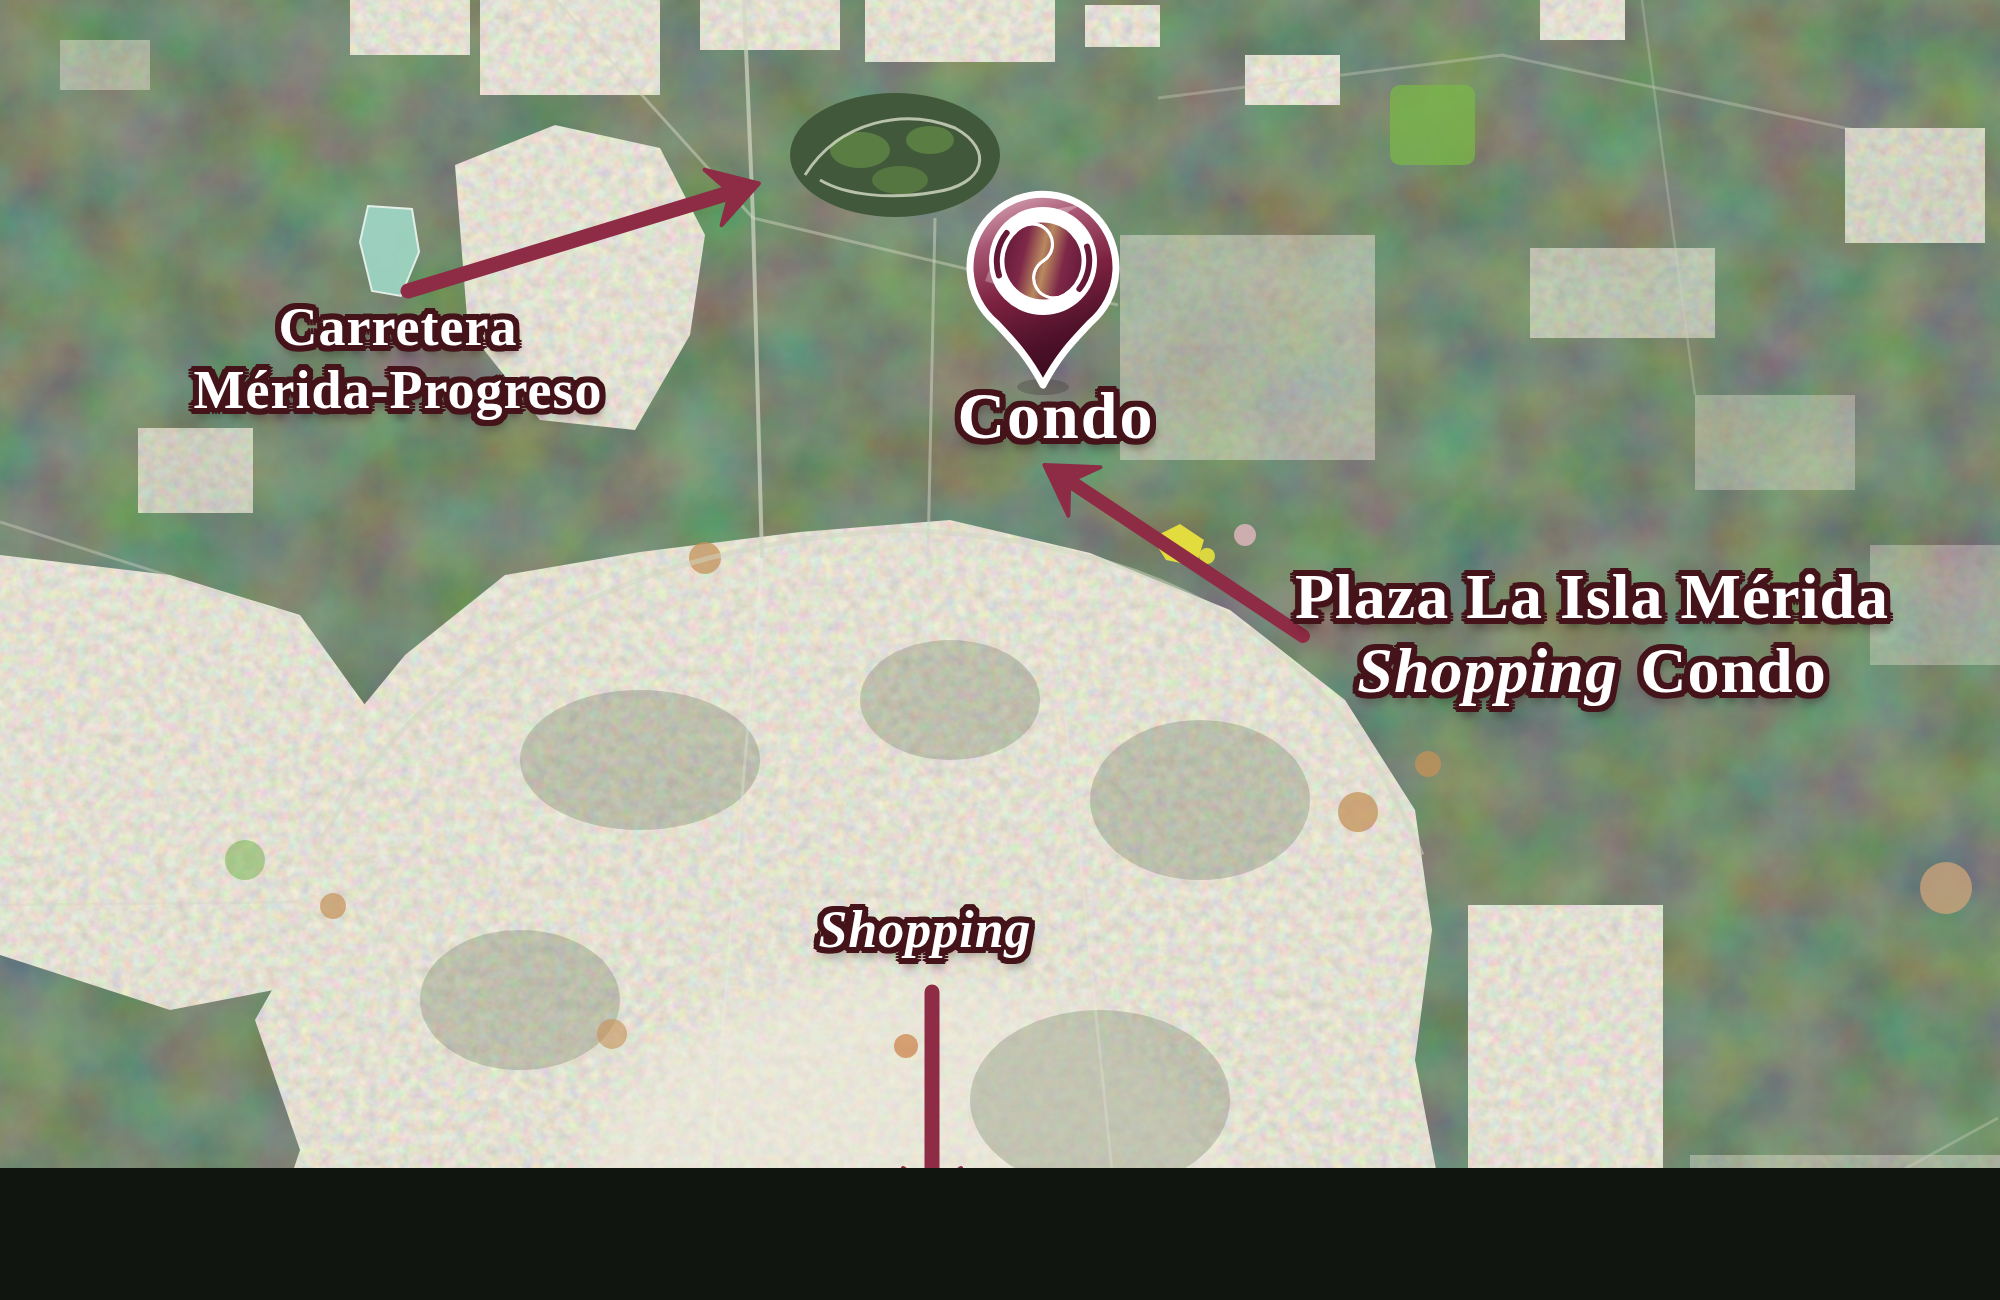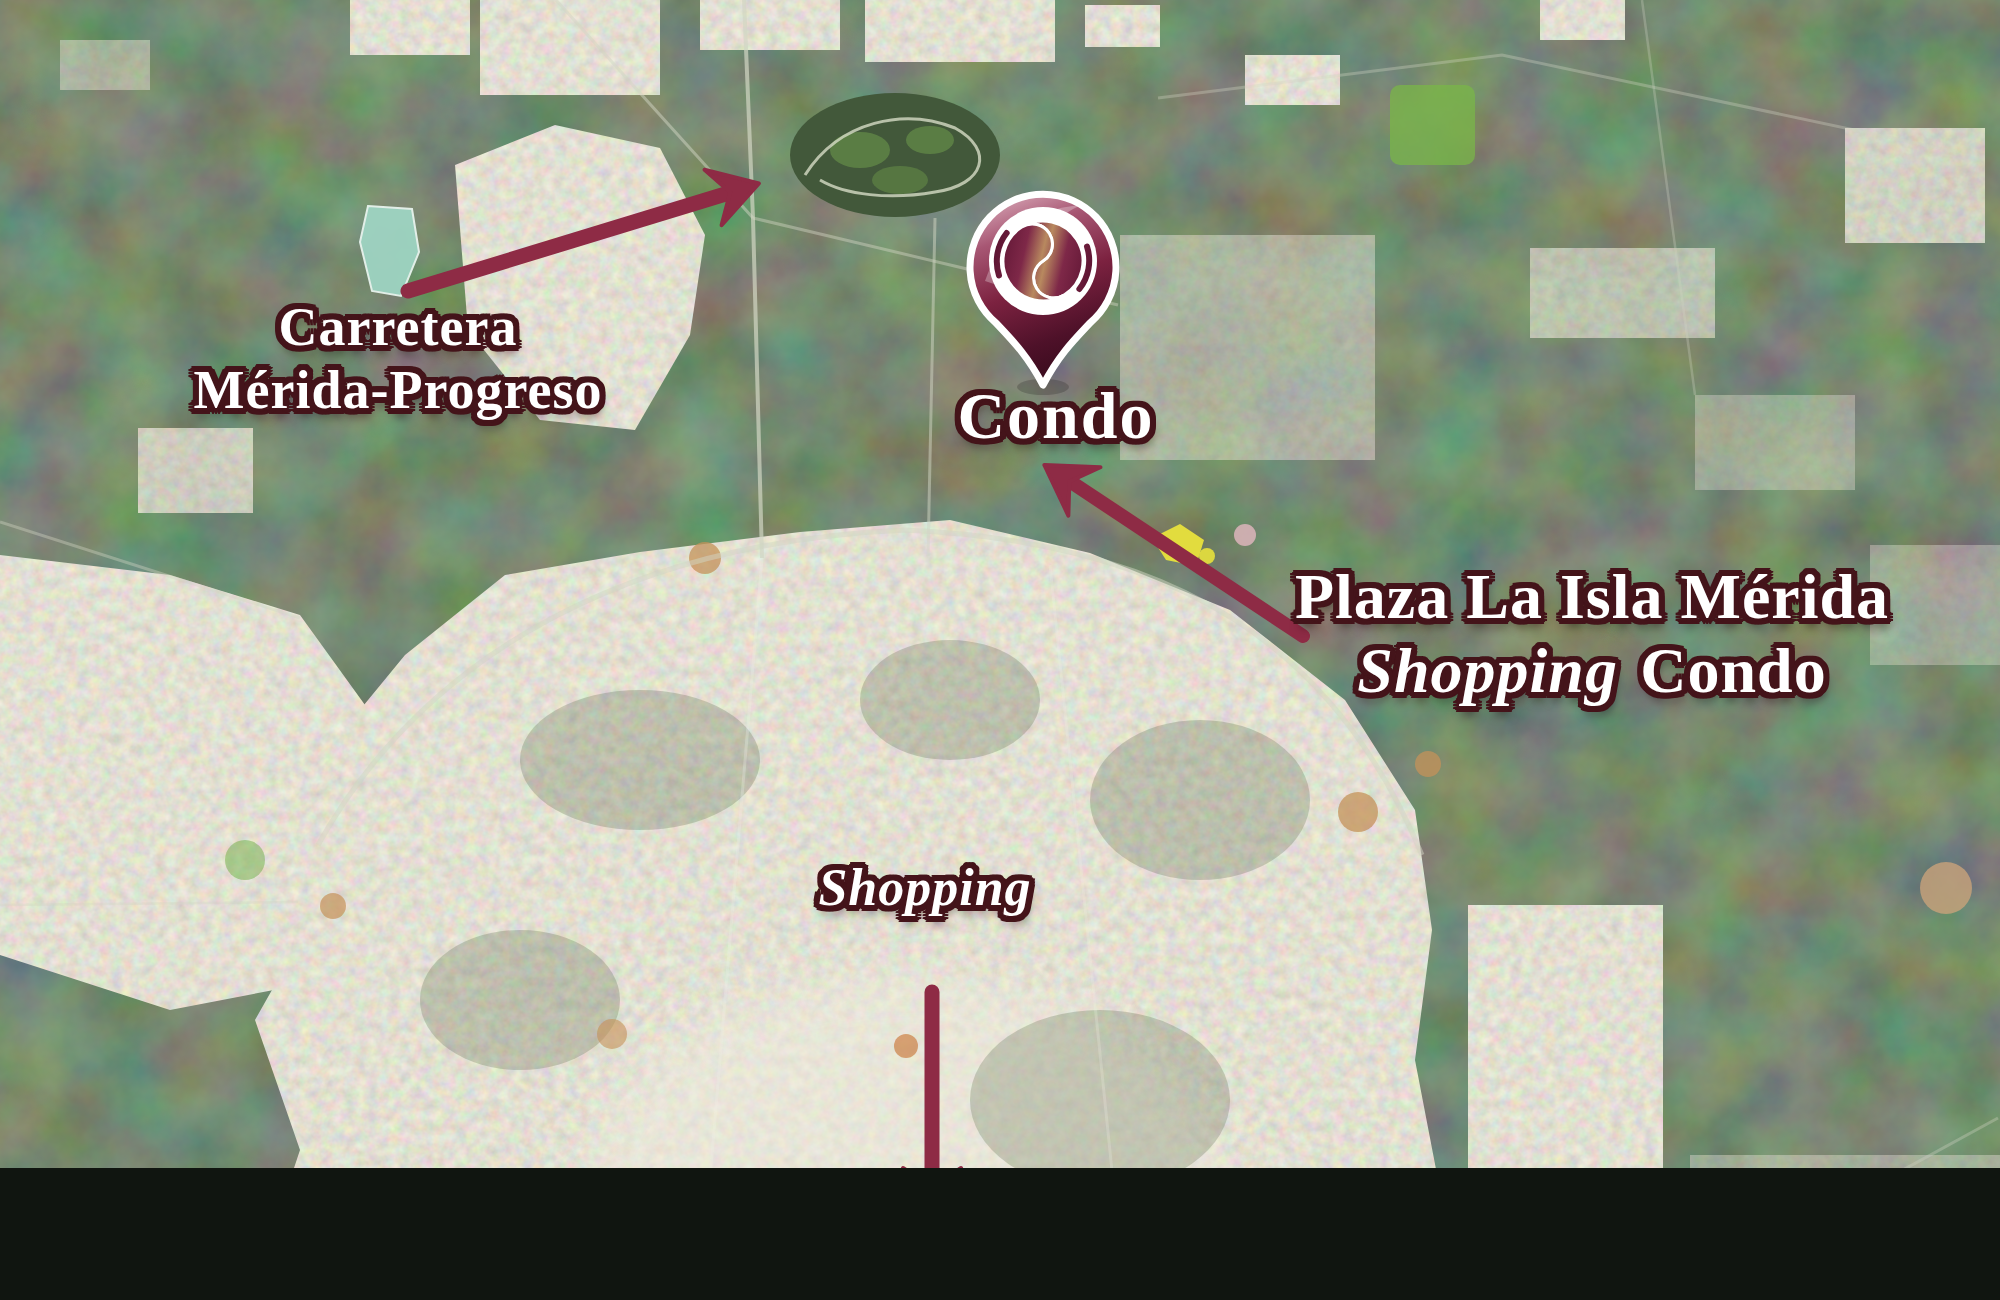--- a/index.html
+++ b/index.html
@@ -25,21 +25,21 @@
       -6px 0 #44141a, 6px 0 #44141a, 0 -6px #44141a, 0 6px #44141a,
       -4px -4px #44141a, 4px -4px #44141a, -4px 4px #44141a, 4px 4px #44141a,
       -6px 3px #44141a, 6px 3px #44141a, -6px -3px #44141a, 6px -3px #44141a,
       -3px 6px #44141a, 3px 6px #44141a, -3px -6px #44141a, 3px -6px #44141a,
       2px 9px 10px rgba(30,8,10,.55);
   }
   .lbl-carretera{left:398px;top:296px;font-size:54px;}
   .lbl-condo{left:1056px;top:378px;font-size:66px;letter-spacing:2px;}
   .lbl-plaza{left:1592px;top:560px;font-size:64px;}
   .lbl-downtown{left:925px;top:858px;font-size:52px;}
-  .it{font-style:italic;}
+  .it{font-style:italic;margin-top:42px;}
   .sp{display:inline-block;width:.35em;}
 </style>
 </head>
 <body>
 
 <div class="stage">
 
   <svg class="layer" width="2000" height="1300" viewBox="0 0 2000 1300">
     <defs>
       <filter id="veg" x="0" y="0" width="100%" height="100%">

